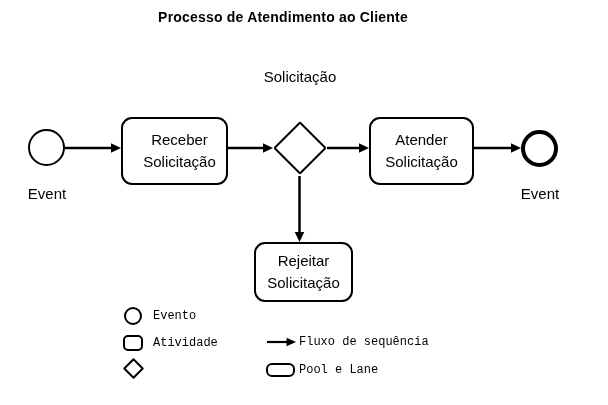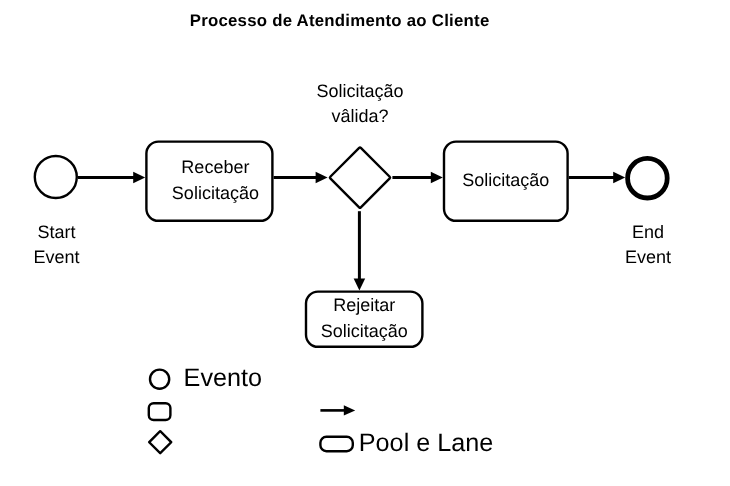--- a/index.html
+++ b/index.html
@@ -58,21 +58,21 @@
     display: flex;
     flex-direction: column;
     align-items: center;
     justify-content: center;
     font-size: 15px;
     line-height: 22px;
     text-align: center;
   }
   .task-receber  { left: 121px; top: 117px; width: 107px; height: 68px; padding-left: 10px; }
   .task-atender  { left: 369px; top: 117px; width: 105px; height: 68px; }
-  .task-rejeitar { left: 254px; top: 242px; width: 99px;  height: 48px; }
+  .task-rejeitar { left: 254px; top: 242px; width: 99px;  height: 60px; }
 
   
   .gateway-diamond {
     box-sizing: border-box;
     left: 281px; top: 129px;
     width: 38px; height: 38px;
     border: 2.5px solid #000;
     border-radius: 2px;
     background: #ffffff;
     transform: rotate(45deg);
@@ -88,23 +88,24 @@
   .label-end     { left: 500px; top: 183px; width: 80px; }
   .label-gateway { left: 240px; top: 66px;  width: 120px; }
 
   
   .legend-title {
     left: 122px; top: 276px;
     font-size: 17px;
     font-weight: 600;
   }
   .legend-label {
-    font-size: 21px;
+    font-size: 12px;
     line-height: 20px;
     white-space: nowrap;
+    font-family: Liberation Mono, monospace;
   }
   .li-evento-label    { left: 153px; top: 306px; }
   .li-atividade-label { left: 153px; top: 333px; }
   .li-gateway-label   { left: 153px; top: 359px; }
   .li-fluxo-label     { left: 299px; top: 332px; }
   .li-pool-label      { left: 299px; top: 360px; text-align: center; }
 
   .legend-circle {
     box-sizing: border-box;
     left: 124px; top: 307px;
@@ -164,55 +165,55 @@
     </g>
 
     <g>
       <line x1="267" y1="342" x2="288" y2="342" stroke-width="2.2"></line>
       <polygon points="296,342 286.5,337.7 286.5,346.3"></polygon>
     </g>
   </svg>
 
   <div class="abs event-circle event-start"></div>
   <div class="abs node-label label-start">
-    <div>Start</div>
     <div>Event</div>
   </div>
 
   <div class="abs task task-receber">
     <div>Receber</div>
     <div>Solicitação</div>
   </div>
 
   <div class="abs gateway-diamond"></div>
   <div class="abs node-label label-gateway">
     <div>Solicitação</div>
-    <div>vâlida?</div>
   </div>
 
   <div class="abs task task-atender">
+    <div>Atender</div>
     <div>Solicitação</div>
   </div>
 
   <div class="abs task task-rejeitar">
     <div>Rejeitar</div>
     <div>Solicitação</div>
   </div>
 
   <div class="abs event-circle event-end"></div>
   <div class="abs node-label label-end">
-    <div>End</div>
     <div>Event</div>
   </div>
 
 
   <div class="abs legend-circle"></div>
   <div class="abs legend-label li-evento-label">Evento</div>
 
   <div class="abs legend-rect"></div>
+  <div class="abs legend-label li-atividade-label">Atividade</div>
 
   <div class="abs legend-diamond"></div>
 
+  <div class="abs legend-label li-fluxo-label">Fluxo de sequência</div>
 
   <div class="abs legend-pool"></div>
   <div class="abs legend-label li-pool-label">Pool e Lane</div>
 
 </div>
 
 </body></html>

